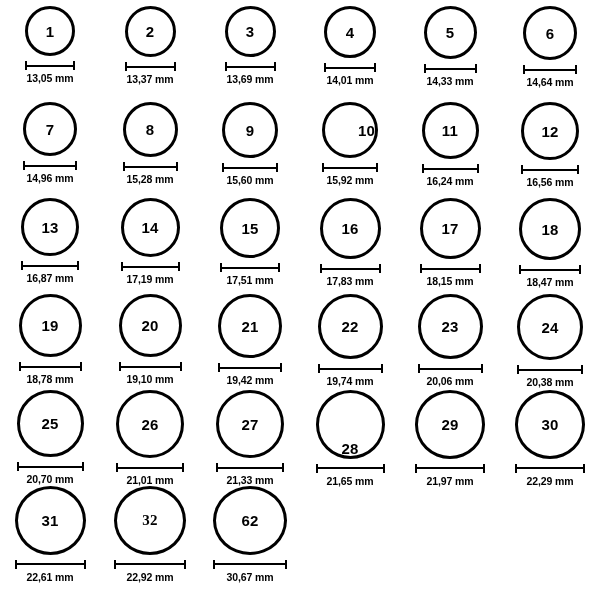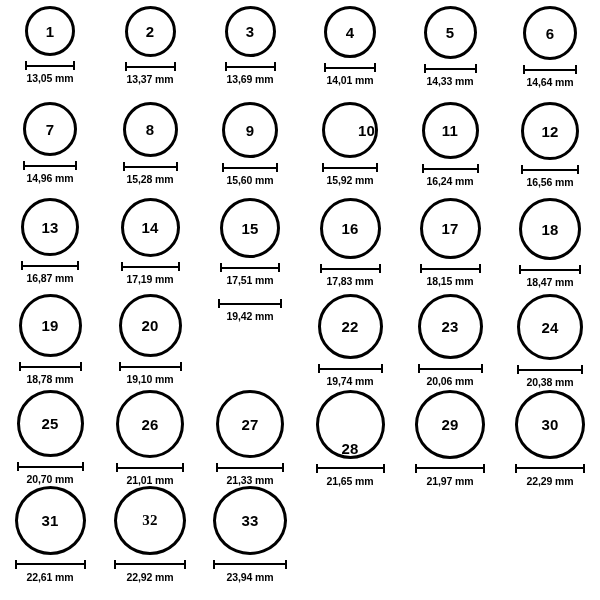--- a/index.html
+++ b/index.html
@@ -303,20 +303,23 @@
           <span class="ring-size">20</span>
         </div>
         <div class="measure" style="width: 63px;">
           <div class="bar" style="width: 63px;"></div>
           <div class="cap left"></div>
           <div class="cap right"></div>
         </div>
         <div class="mm">19,10 mm</div>
       </div>
       <div class="cell">
+        <div class="ring" style="width: 64px; height: 64px;">
+          <span class="ring-size">21</span>
+        </div>
         <div class="measure" style="width: 64px;">
           <div class="bar" style="width: 64px;"></div>
           <div class="cap left"></div>
           <div class="cap right"></div>
         </div>
         <div class="mm">19,42 mm</div>
       </div>
       <div class="cell">
         <div class="ring" style="width: 65px; height: 65px;">
           <span class="ring-size">22</span>
@@ -433,26 +436,26 @@
         </div>
         <div class="measure" style="width: 72px;">
           <div class="bar" style="width: 72px;"></div>
           <div class="cap left"></div>
           <div class="cap right"></div>
         </div>
         <div class="mm">22,92 mm</div>
       </div>
       <div class="cell">
         <div class="ring" style="width: 74px; height: 74px;">
-          <span class="ring-size">33</span>
+          <span class="ring-size">62</span>
         </div>
         <div class="measure" style="width: 74px;">
           <div class="bar" style="width: 74px;"></div>
           <div class="cap left"></div>
           <div class="cap right"></div>
         </div>
-        <div class="mm">23,94 mm</div>
+        <div class="mm">30,67 mm</div>
       </div>
       <div class="cell empty"></div>
       <div class="cell empty"></div>
       <div class="cell empty"></div>
     </div>
 </div>
 
 </body></html>

